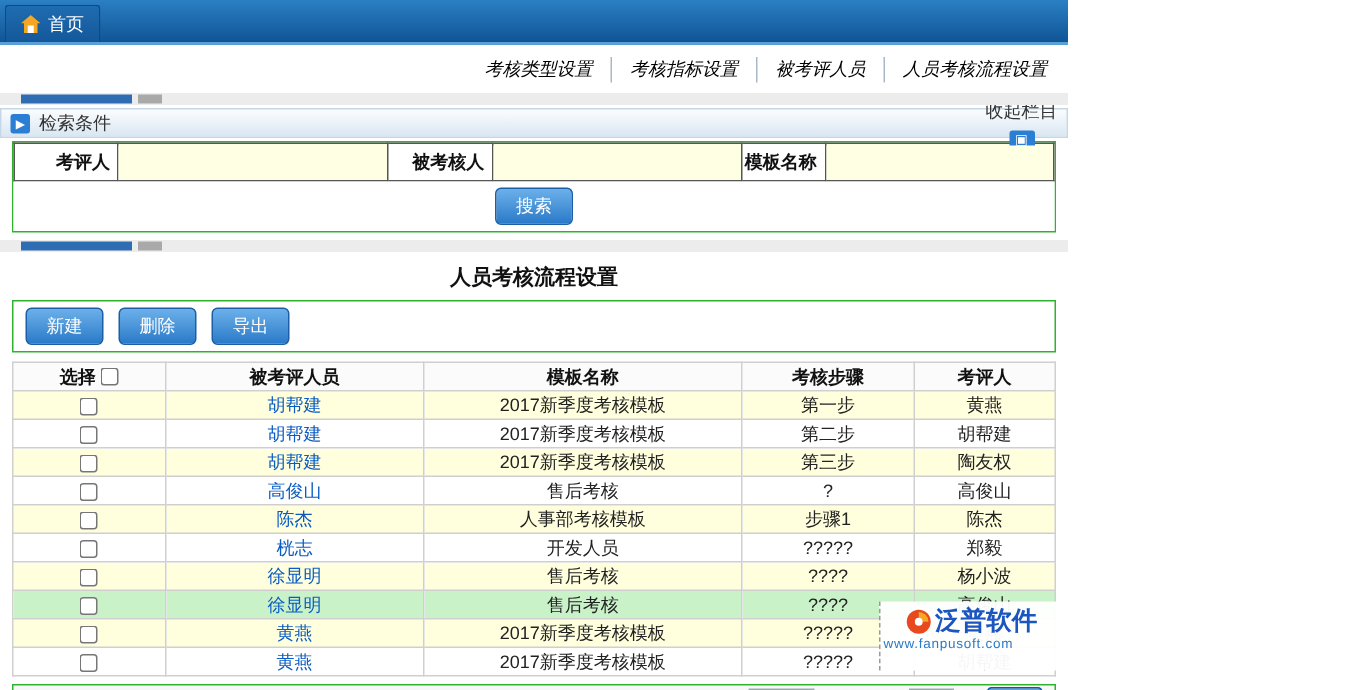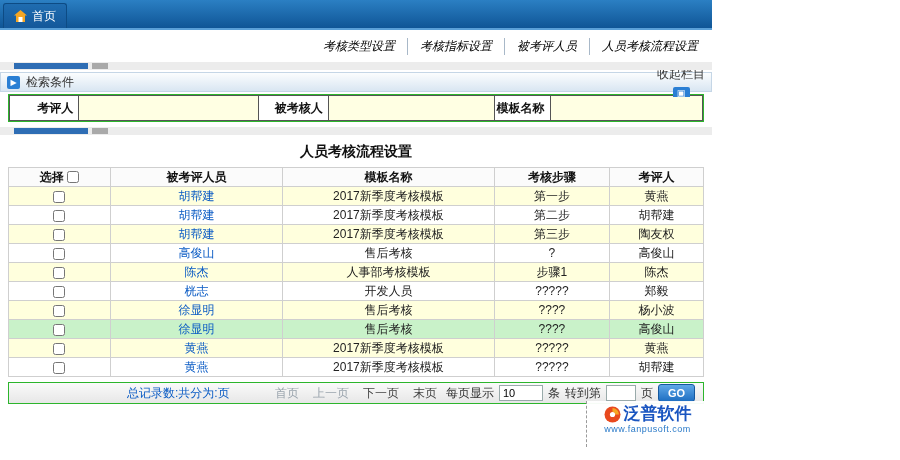--- a/index.html
+++ b/index.html
@@ -116,21 +116,21 @@
   .tiny-input { width:30px; height:16px; border:1px solid #9aa; padding:0 3px; font-size:11px; background:#fff; }
   .go-btn {
     background:linear-gradient(#5fa8e8,#1f6fc2); color:#fff; border:1px solid #15589e;
     border-radius:3px; font-weight:bold; padding:2px 9px; font-size:11px; cursor:pointer;
   }
 
   
   .watermark {
     position:absolute; right:4px; bottom:13px; width:122px; height:46px;
     background:rgba(255,255,255,.96); border-left:1px dashed #9a9a9a;
-    padding:3px 2px 2px; text-align:center;
+    padding:3px 2px 2px; text-align:left;
   }
   .wm-brand { color:#1a55c0; font-weight:bold; font-size:17px; display:flex; align-items:center; justify-content:center; gap:3px; line-height:20px; }
   .wm-url { font-size:9px; color:#2a7ac8; letter-spacing:.5px; }
 </style>
 </head>
 <body>
 
 <div class="screen">
 
   <div class="tabbar">
@@ -178,29 +178,37 @@
           <tr>
         <td class="flabel">考评人</td>
         <td class="finput"><input type="text" style=""></td>
         <td class="flabel">被考核人</td>
         <td class="finput"><input type="text" style=""></td>
         <td class="flabel">模板名称</td>
         <td class="finput"><input type="text" style=""></td>
       </tr>
     </tbody>
       </table>
+    <div class="search-btn-row">
+      <button class="btn">搜索</button>
+    </div>
   </div>
 
   <div class="splitbar" style="margin-top:5px;">
     <span class="seg-blue"></span>
     <span class="seg-gray"></span>
   </div>
 
   <div class="page-title">人员考核流程设置</div>
 
+  <div class="green-box toolbar-box">
+    <button class="btn">新建</button>
+    <button class="btn">删除</button>
+    <button class="btn">导出</button>
+  </div>
 
   <table class="data-table">
     <colgroup>
       <col style="width:130px">
         <col style="width:225px">
         <col style="width:260px">
       <col style="width:145px">
         <col style="width:120px">
     </colgroup>
     <thead>

